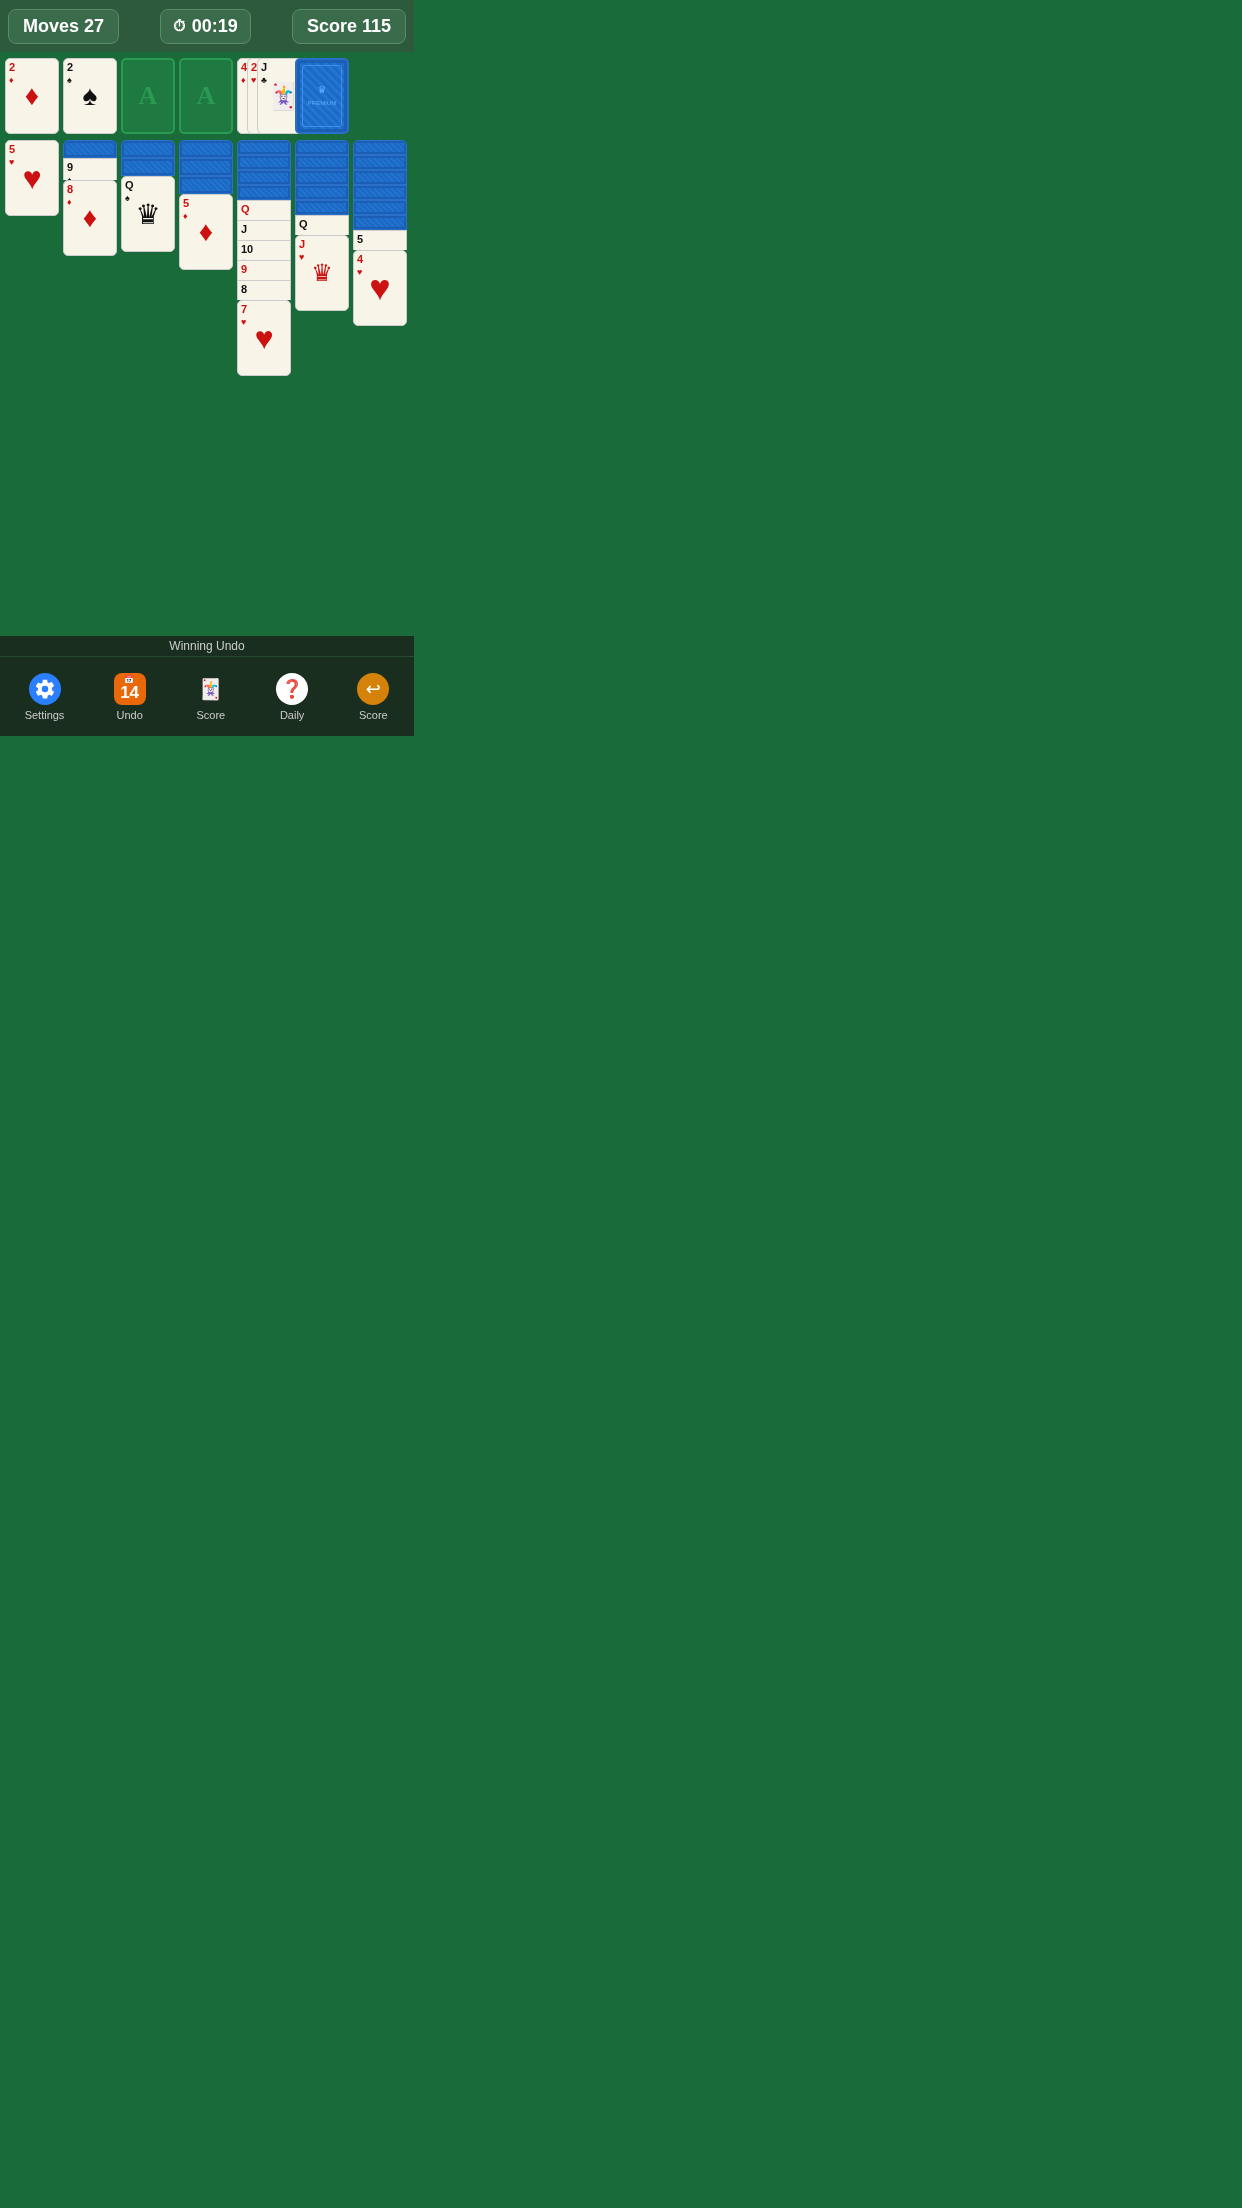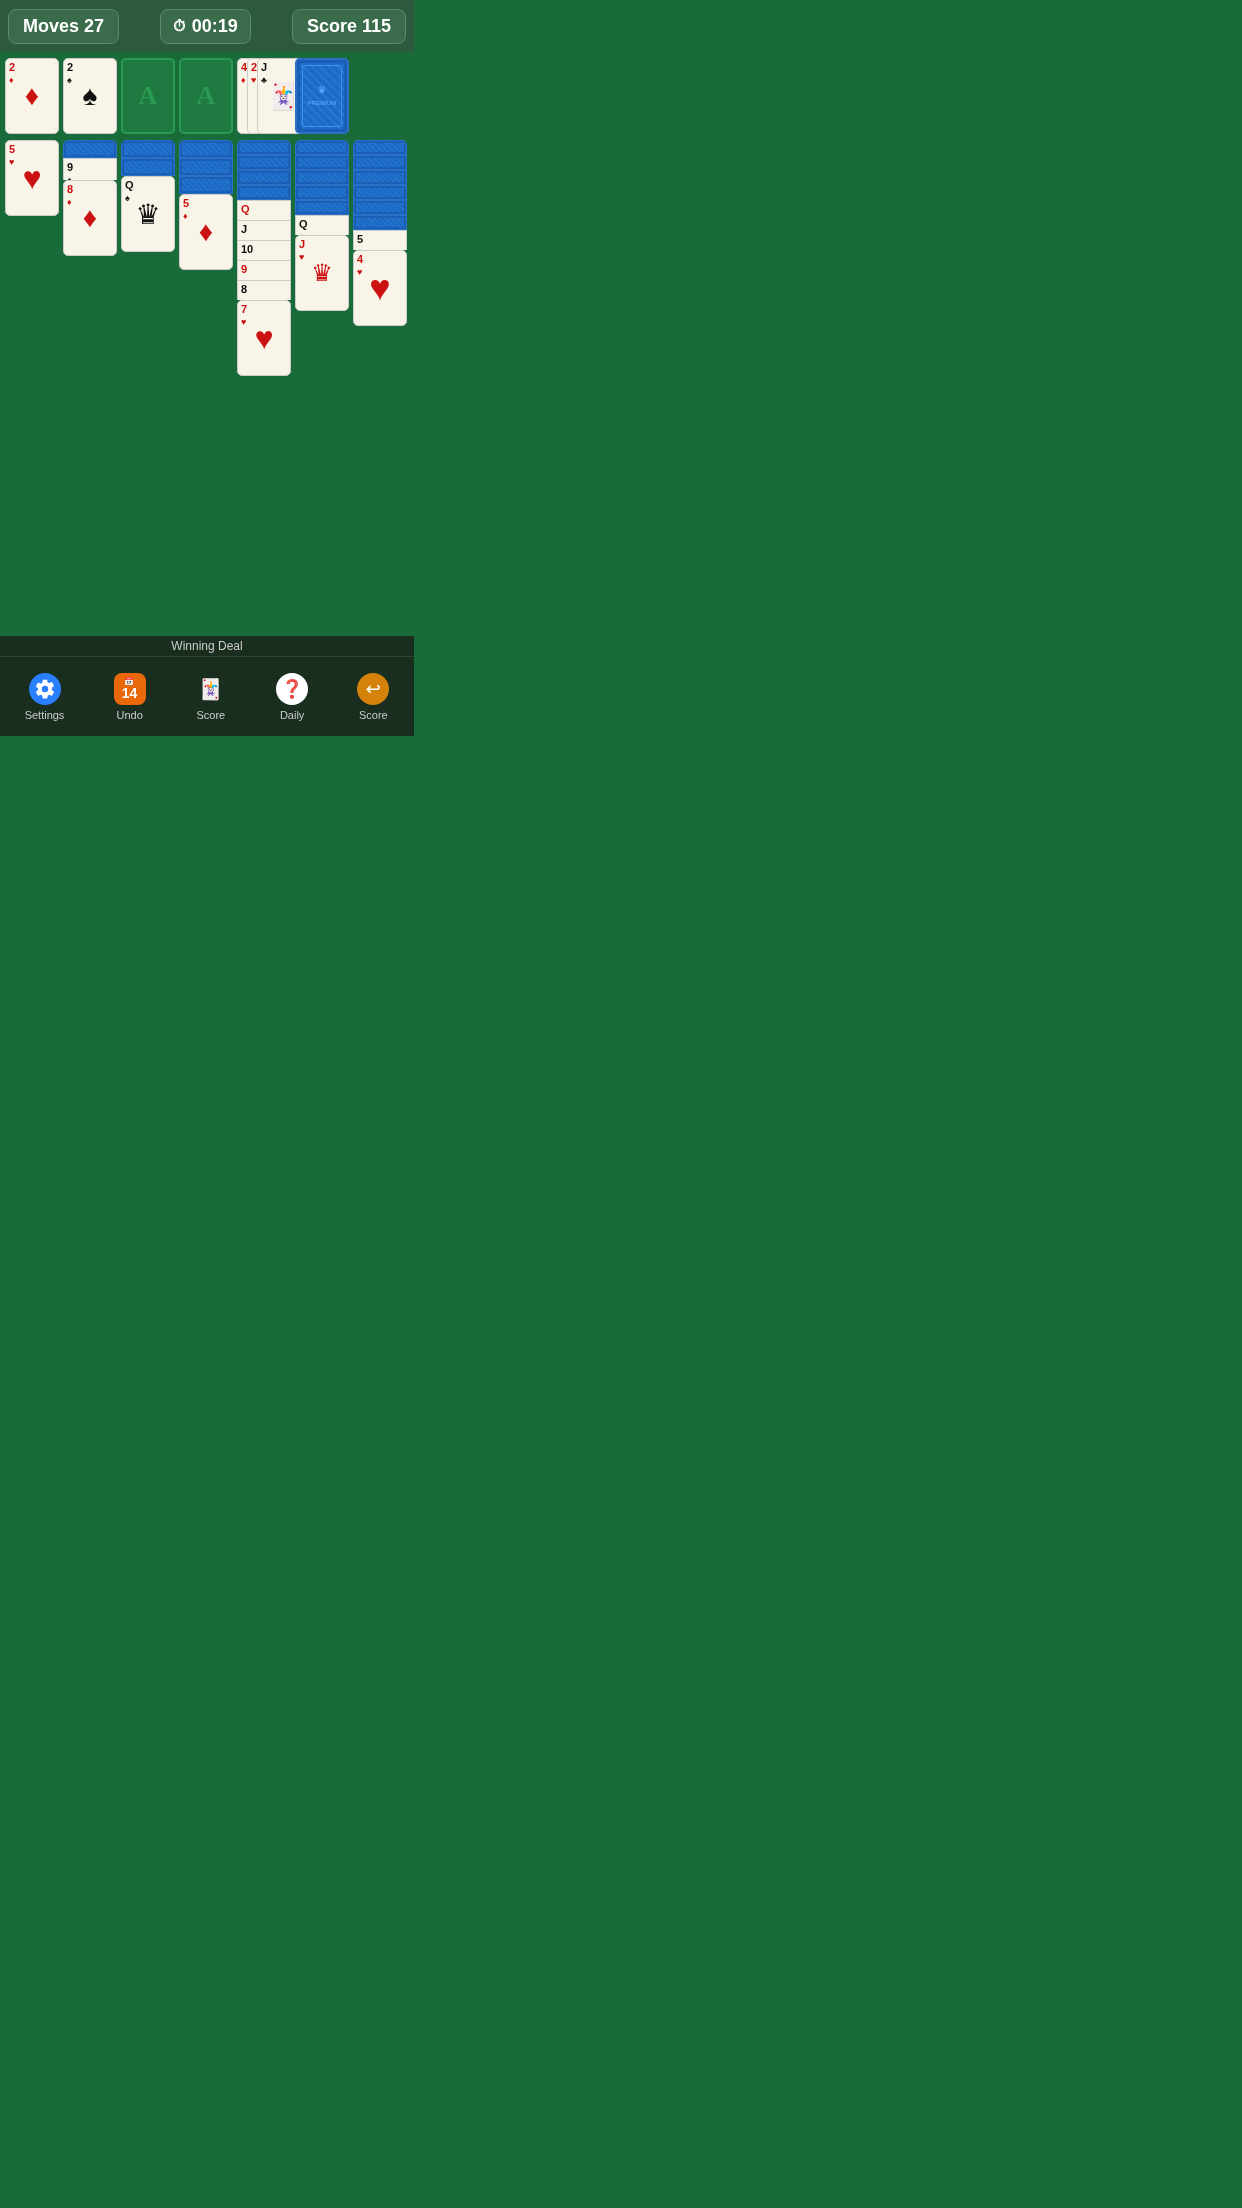--- a/index.html
+++ b/index.html
@@ -453,38 +453,38 @@
 
       <div class="card">
         <div class="card-corner red">4<br><span class="card-corner-suit">♥</span></div>
         <div class="card-center red" style="font-size:36px;">♥</div>
       </div>
     </div>
 
   </div>
 </div>
 
-<div class="winning-deal-label" style="position:absolute; bottom:80px; left:0; right:0;">Winning Deal</div>
+<div class="winning-deal-label" style="position:absolute; bottom:80px; left:0; right:0;">Winning Undo</div>
 
 <div class="bottom-nav">
 
   <div class="nav-item">
     <div class="nav-icon settings-icon">
       <svg width="22" height="22" viewBox="0 0 24 24" fill="white">
         <path d="M12 15.5A3.5 3.5 0 018.5 12 3.5 3.5 0 0112 8.5a3.5 3.5 0 013.5 3.5 3.5 3.5 0 01-3.5 3.5m7.43-2.92c.04-.33.07-.66.07-1s-.03-.67-.07-1l2.16-1.68c.19-.15.24-.42.12-.64l-2.05-3.56c-.12-.22-.38-.3-.6-.22l-2.55 1.03c-.53-.4-1.11-.74-1.75-.98l-.38-2.71C14.46 2.18 14.25 2 14 2h-4c-.25 0-.46.18-.49.42l-.38 2.71c-.64.24-1.22.58-1.75.98L4.83 5.08c-.22-.08-.48 0-.6.22L2.18 8.86c-.12.22-.07.49.12.64L4.46 11.2c-.04.33-.07.67-.07 1s.03.67.07 1l-2.16 1.68c-.19.15-.24.42-.12.64l2.05 3.56c.12.22.38.3.6.22l2.55-1.03c.53.4 1.11.74 1.75.98l.38 2.71c.03.24.24.42.49.42h4c.25 0 .46-.18.49-.42l.38-2.71c.64-.24 1.22-.58 1.75-.98l2.55 1.03c.22.08.48 0 .6-.22l2.05-3.56c.12-.22.07-.49-.12-.64l-2.16-1.68z"></path>
       </svg>
     </div>
     <span>Settings</span>
   </div>
 
   <div class="nav-item">
     <div class="nav-icon daily-icon">
       <div style="display:flex;flex-direction:column;align-items:center;width:32px;height:32px;justify-content:center;">
         <div style="font-size:8px;color:white;line-height:1;">📅</div>
-        <div style="font-size:14px;color:white;font-weight:bold;line-height:1;">14</div>
+        <div style="font-size:17px;color:white;font-weight:bold;line-height:1;">14</div>
       </div>
     </div>
     <span>Undo</span>
   </div>
 
   <div class="nav-item">
     <div class="nav-icon game-icon">🃏</div>
     <span>Score</span>
   </div>
 

